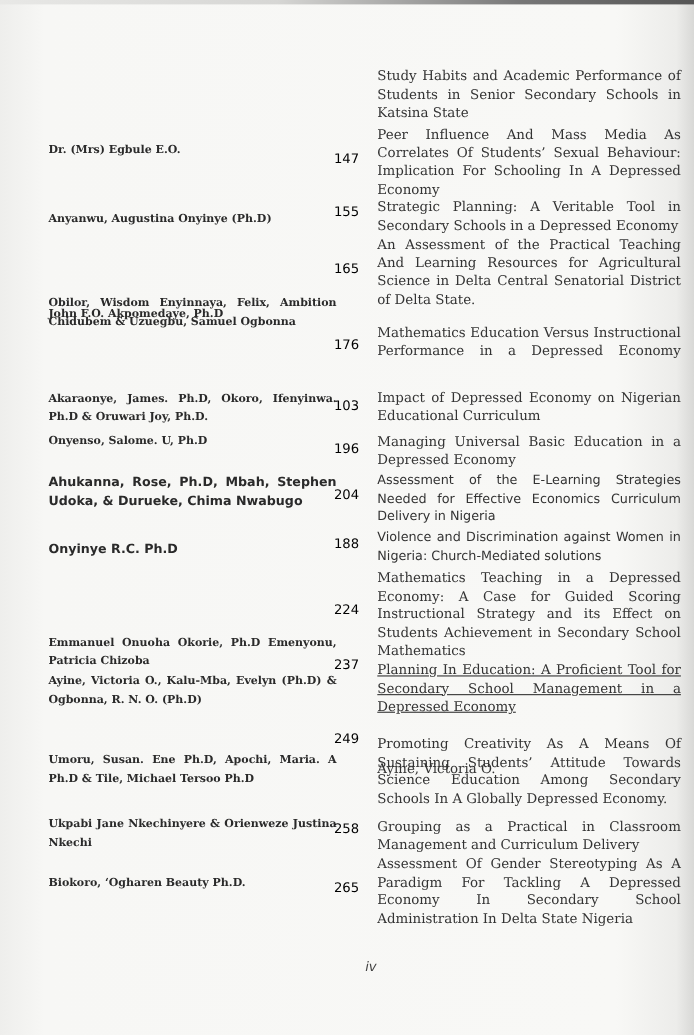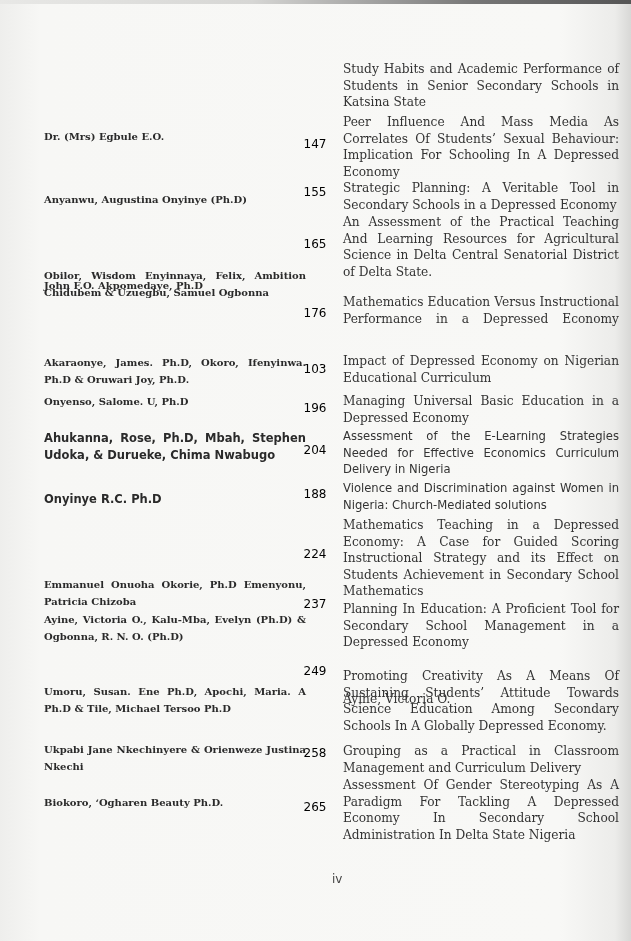--- a/index.html
+++ b/index.html
@@ -27,21 +27,21 @@
     font-family: "DejaVu Sans", sans-serif; font-size: 12px; color: #000000;
   }
   .title {
     position: absolute; left: 343px; width: 276px;
     font-family: "DejaVu Serif", serif; font-size: 12.2px; line-height: 16.6px;
     color: #333; text-align: justify; text-align-last: left;
   }
   .title.sans { font-family: "DejaVu Sans", sans-serif; font-size: 11.6px; }
   .footer {
     position: absolute; left: 332px; top: 872px;
-    font-family: "DejaVu Sans", sans-serif; font-size: 12px; color: #444;
+    font-family: "DejaVu Sans", sans-serif; font-size: 12px; color: #444; font-style: italic;
   }
 </style>
 </head>
 <body>
 
 <div class="topedge"></div>
 
 <div>
 
   <div class="title" style="top:61px;">Study Habits and Academic Performance of Students in Senior Secondary Schools in Katsina State</div>
@@ -77,21 +77,21 @@
   <div class="author sans" style="top:491px;">Onyinye R.C. Ph.D</div>
   <div class="page" style="top:487px;">188</div>
   <div class="title sans" style="top:480px;">Violence and Discrimination against Women in Nigeria: Church-Mediated solutions</div>
 
   <div class="author" style="top:545px;margin-top:32px;">Emmanuel Onuoha Okorie, Ph.D Emenyonu, Patricia Chizoba</div>
   <div class="page" style="top:547px;">224</div>
   <div class="title" style="top:517px;">Mathematics Teaching in a Depressed Economy: A Case for Guided Scoring Instructional Strategy and its Effect on Students Achievement in Secondary School Mathematics</div>
 
   <div class="author" style="top:612px;">Ayine, Victoria O., Kalu-Mba, Evelyn (Ph.D) &amp; Ogbonna, R. N. O. (Ph.D)</div>
   <div class="page" style="top:597px;">237</div>
-  <div class="title" style="top:601px;">Planning In Education: A Proficient Tool for Secondary School Management in a Depressed Economy</div>
+  <div class="title" style="top:601px;text-decoration:underline;">Planning In Education: A Proficient Tool for Secondary School Management in a Depressed Economy</div>
 
   <div class="title" style="top:651px;margin-top:40px;">Ayine, Victoria O.</div>
 
   <div class="author" style="top:684px;">Umoru, Susan. Ene Ph.D, Apochi, Maria. A Ph.D &amp; Tile, Michael   Tersoo Ph.D</div>
   <div class="page" style="top:664px;">249</div>
   <div class="title" style="top:668px;">Promoting Creativity As A Means Of Sustaining Students’ Attitude Towards Science Education Among Secondary Schools In A Globally Depressed Economy.</div>
 
   <div class="author" style="top:742px;">Ukpabi Jane Nkechinyere &amp; Orienweze Justina Nkechi</div>
   <div class="page" style="top:746px;">258</div>
   <div class="title" style="top:743px;">Grouping as a Practical in Classroom Management and Curriculum Delivery</div>

